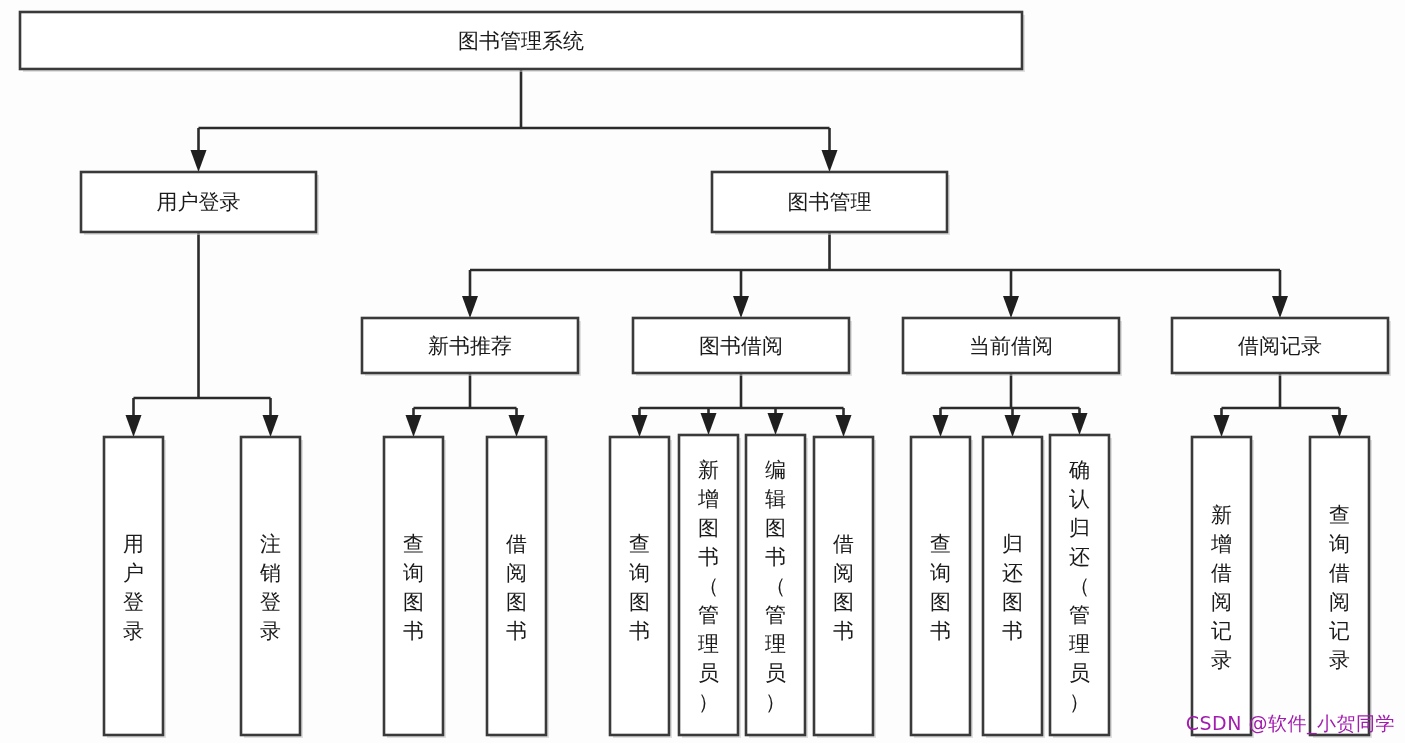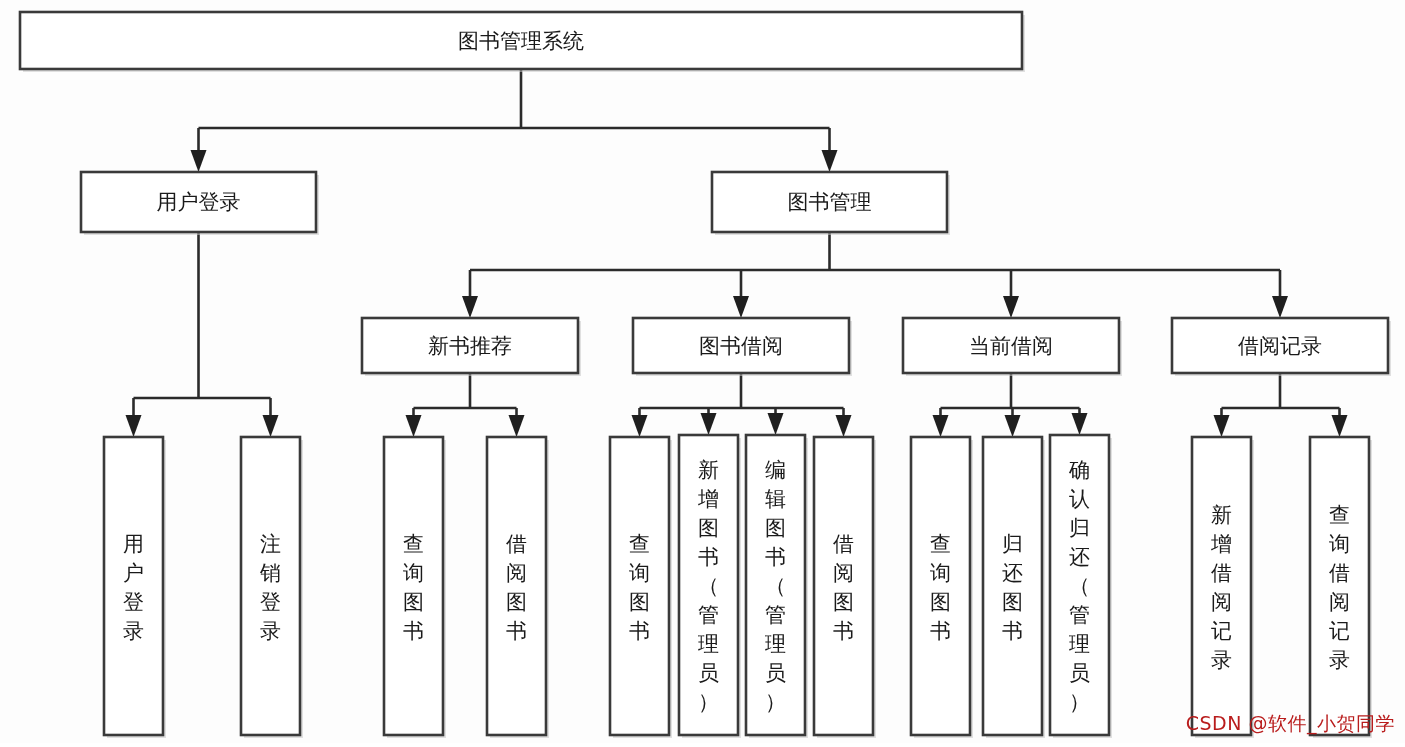--- a/index.html
+++ b/index.html
@@ -59,21 +59,21 @@
     font-size: 21px;
     fill: #1a1a1a;
     text-anchor: middle;
   }
   .watermark {
     position: absolute;
     right: 10px;
     bottom: 6px;
     font-family: "DejaVu Sans", "Liberation Sans", sans-serif;
     font-size: 19px;
-    color: #b91c1c;
+    color: #a21caf;
     letter-spacing: 0.5px;
     white-space: nowrap;
     user-select: none;
   }
 </style>
 </head>
 <body>
 
 <div id="diagram-root">
 

